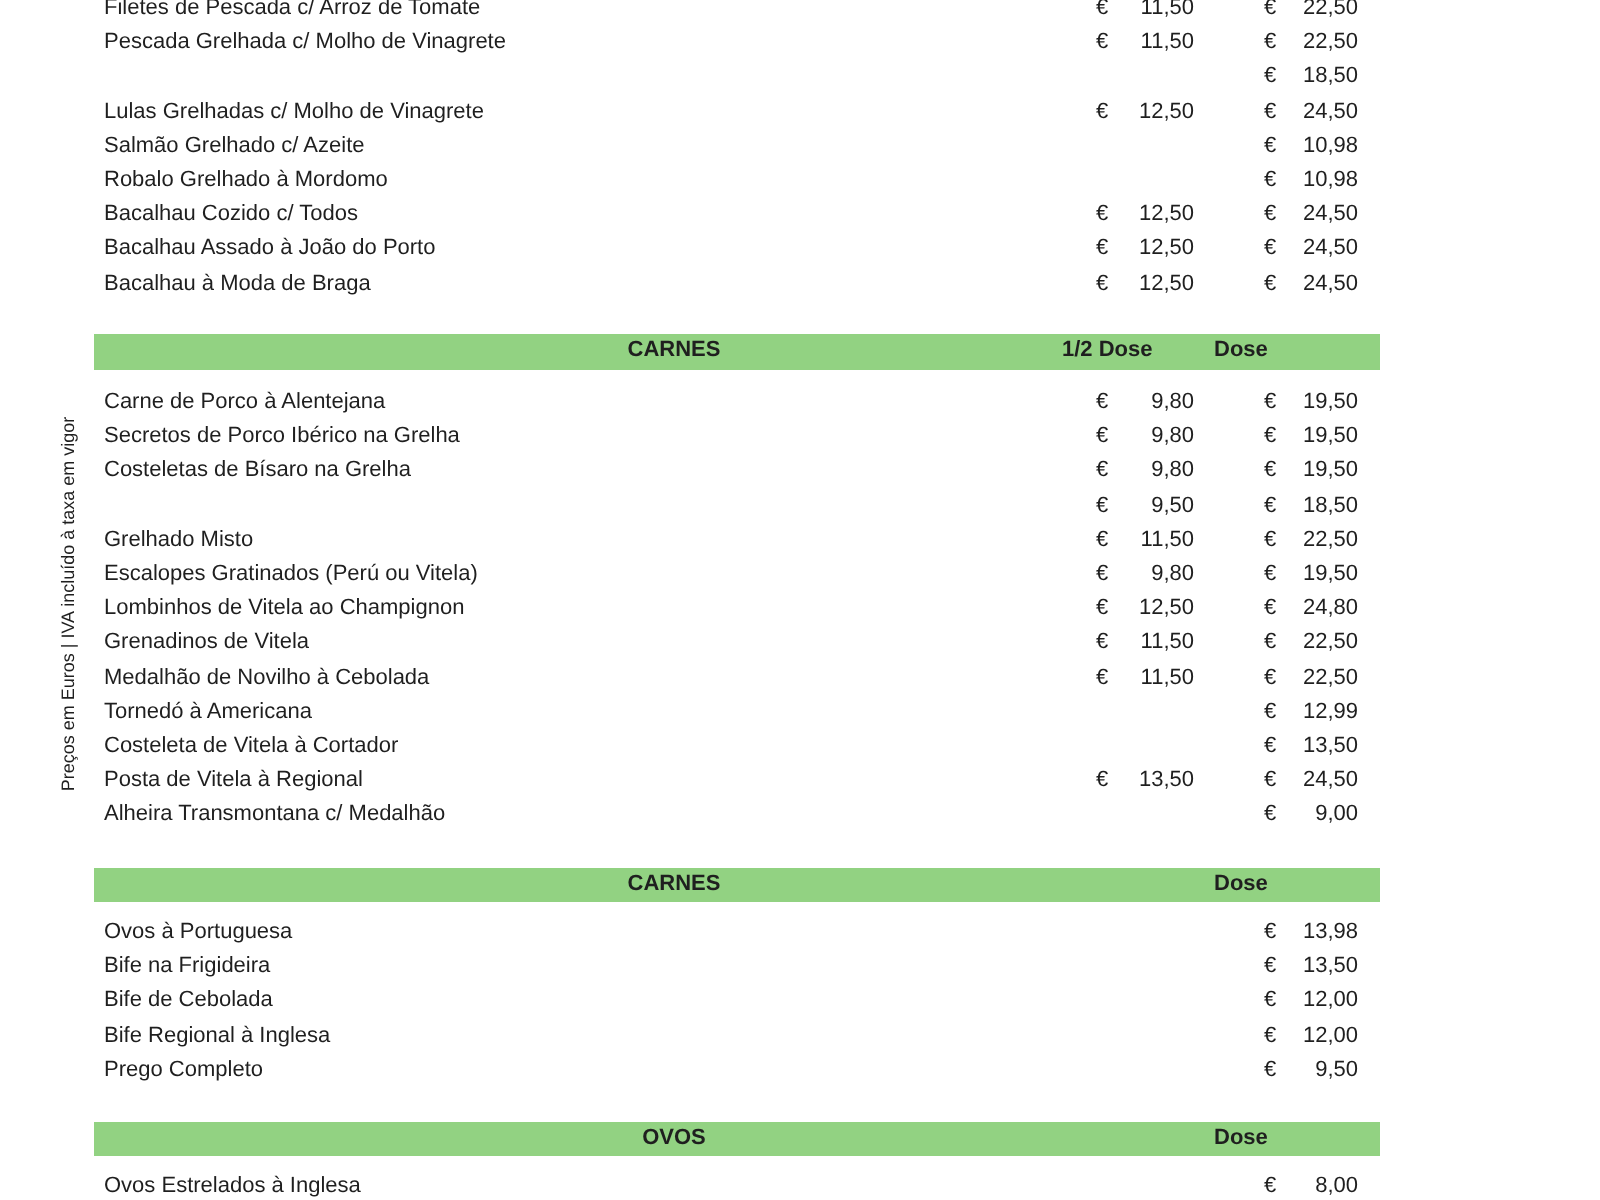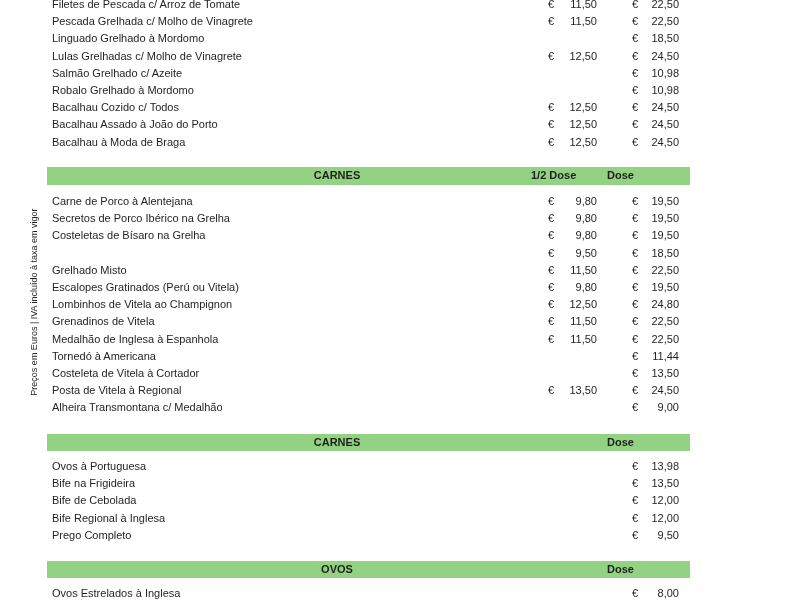--- a/index.html
+++ b/index.html
@@ -56,21 +56,20 @@
           <span class="cur">€</span>
           <span class="val">11,50</span>
         </span>
         <span class="price full">
           <span class="cur">€</span>
           <span class="val">22,50</span>
         </span>
       </div>
 
       <div class="row">
-        <span class="dish">Linguado Grelhado à Mordomo</span>
 
         <span class="price full">
           <span class="cur">€</span>
           <span class="val">18,50</span>
         </span>
       </div>
 
       <div class="row">
         <span class="dish">Lulas Grelhadas c/ Molho de Vinagrete</span>
         <span class="price half">
@@ -235,37 +234,37 @@
           <span class="cur">€</span>
           <span class="val">11,50</span>
         </span>
         <span class="price full">
           <span class="cur">€</span>
           <span class="val">22,50</span>
         </span>
       </div>
 
       <div class="row">
-        <span class="dish">Medalhão de Inglesa à Espanhola</span>
+        <span class="dish">Medalhão de Novilho à Cebolada</span>
         <span class="price half">
           <span class="cur">€</span>
           <span class="val">11,50</span>
         </span>
         <span class="price full">
           <span class="cur">€</span>
           <span class="val">22,50</span>
         </span>
       </div>
 
       <div class="row">
         <span class="dish">Tornedó à Americana</span>
 
         <span class="price full">
           <span class="cur">€</span>
-          <span class="val">11,44</span>
+          <span class="val">12,99</span>
         </span>
       </div>
 
       <div class="row">
         <span class="dish">Costeleta de Vitela à Cortador</span>
 
         <span class="price full">
           <span class="cur">€</span>
           <span class="val">13,50</span>
         </span>

